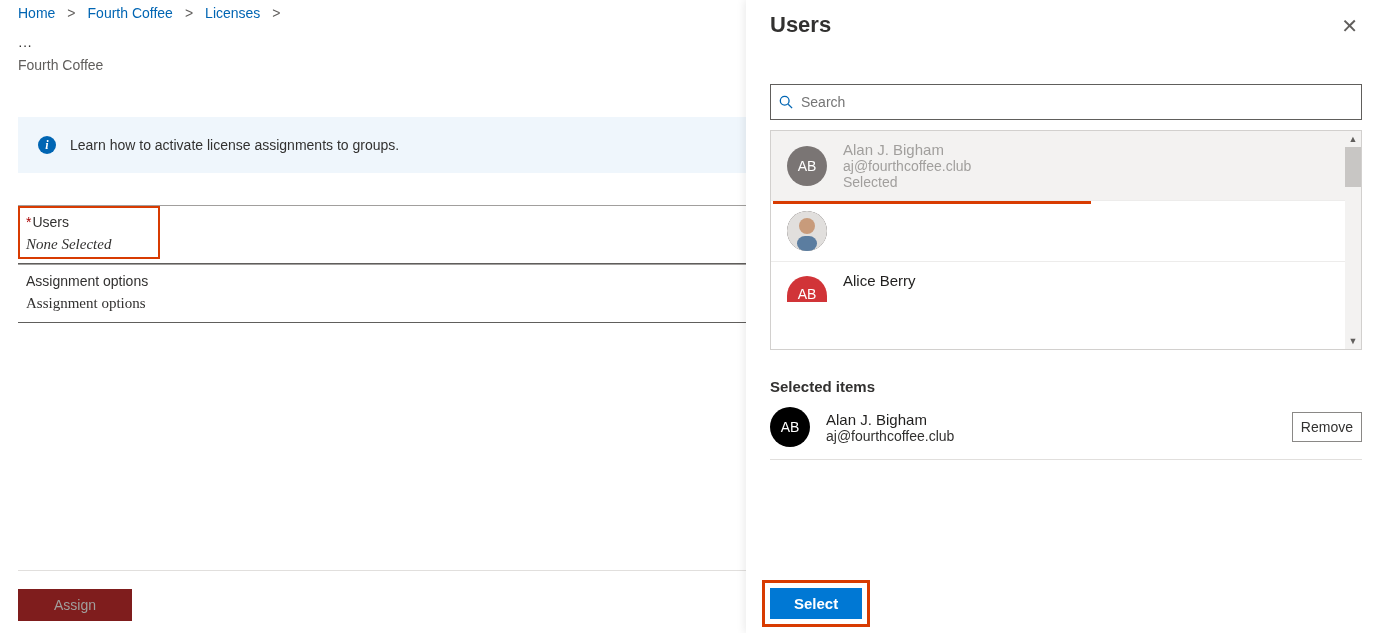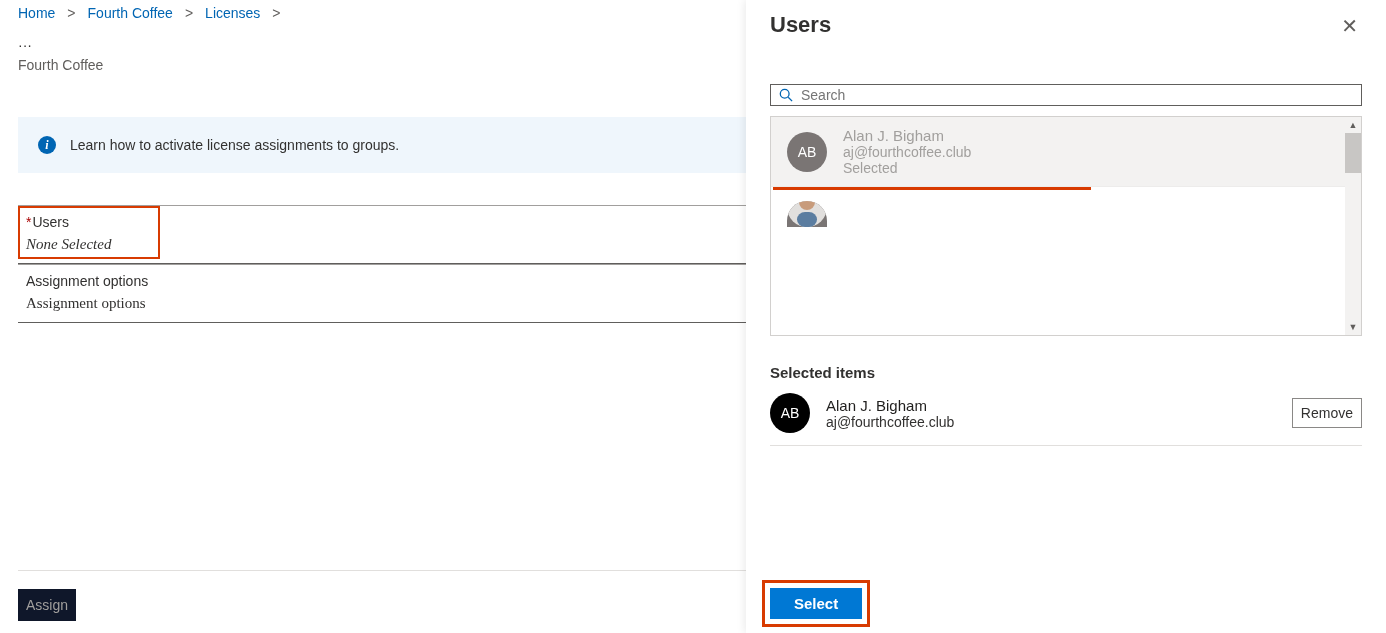--- a/index.html
+++ b/index.html
@@ -21,29 +21,29 @@
 
     .section { margin-top: 32px; margin-right: 0; }
     .field { border-top: 1px solid #a19f9d; border-bottom: 1px solid #605e5c; padding: 8px 10px 10px 8px; }
     .field-label { font-size: 14px; color: #323130; }
     .field-value { font-size: 15px; margin-top: 6px; font-style: italic; color: #323130; font-family: Liberation Serif, serif; }
     .field.plain .field-value { font-style: normal; }
     .req::before { content: "*"; color: #a80000; margin-right: 1px; }
     .box-red { outline: 2px solid #d83b01; outline-offset: -2px; }
 
     .footer { position: absolute; left: 18px; right: 0; bottom: 12px; border-top: 1px solid #e1dfdd; padding-top: 18px; }
-    .btn-assign { background: #0f172a; color: #a19f9d; border: none; padding: 8px 8px; font-size: 14px; cursor: default; }
+    .btn-assign { background: #7f1d1d; color: #a19f9d; border: none; padding: 8px 36px; font-size: 14px; cursor: default; }
 
     
     .panel { width: 640px; background: #fff; box-shadow: -2px 0 8px rgba(0,0,0,.08); padding: 12px 24px 0 24px; position: relative; display: flex; flex-direction: column; }
     .panel-head { display: flex; justify-content: space-between; align-items: flex-start; }
     .panel-title { font-size: 22px; font-weight: 600; }
     .close-x { font-size: 20px; color: #605e5c; cursor: pointer; line-height: 1; padding: 4px; }
 
-    .search-wrap { margin-top: 44px; border: 1px solid #605e5c; height: 22px; display: flex; align-items: center; padding: 0 8px; gap: 8px; }
+    .search-wrap { margin-top: 44px; border: 1px solid #605e5c; height: 36px; display: flex; align-items: center; padding: 0 8px; gap: 8px; }
     .search-wrap svg { width: 14px; height: 14px; stroke: #0065b3; }
     .search-wrap input { border: none; outline: none; flex: 1; font-size: 14px; color: #605e5c; }
 
     .list-shell { border: 1px solid #d2d0ce; margin-top: 10px; height: 220px; position: relative; background: #fff; }
     .list { position: absolute; inset: 0 16px 0 0; overflow: hidden; }
     .list .row { display: flex; align-items: center; padding: 10px 12px 10px 16px; gap: 16px; border-bottom: 1px solid #edeceb; cursor: pointer; }
     .row.sel { background: #f3f2f1; color: #a19f9d; }
     .row.sel .u-name, .row.sel .u-email, .row.sel .u-stat { color: #a19f9d; }
     .avatar { width: 40px; height: 40px; border-radius: 50%; display: flex; align-items: center; justify-content: center; font-size: 14px; color: #fff; background: #7a7574; flex-shrink: 0; }
     .u-name { font-size: 15px; color: #201f1e; }
@@ -145,20 +145,26 @@
       </div>
       <div class="row">
         <div class="avatar av2">
           <svg viewBox="0 0 40 40">
               <circle cx="20" cy="20" r="20" fill="#e1dfdd"></circle>
               <circle cx="20" cy="15" r="8" fill="#c89b7b"></circle>
               <rect x="10" y="25" width="20" height="15" rx="8" fill="#5b7da0"></rect>
             </svg>
         </div>
       </div>
+      <div class="row">
+        <div class="avatar av4">AB</div>
+        <div>
+          <div class="u-name">Alice Berry</div>
+        </div>
+      </div>
     </div>
     <div class="scroll">
       <div class="up">▲</div>
       <div class="thumb"></div>
       <div class="dn">▼</div>
     </div>
   </div>
 
   <div class="sel-head">Selected items</div>
   <div class="sel-item">

